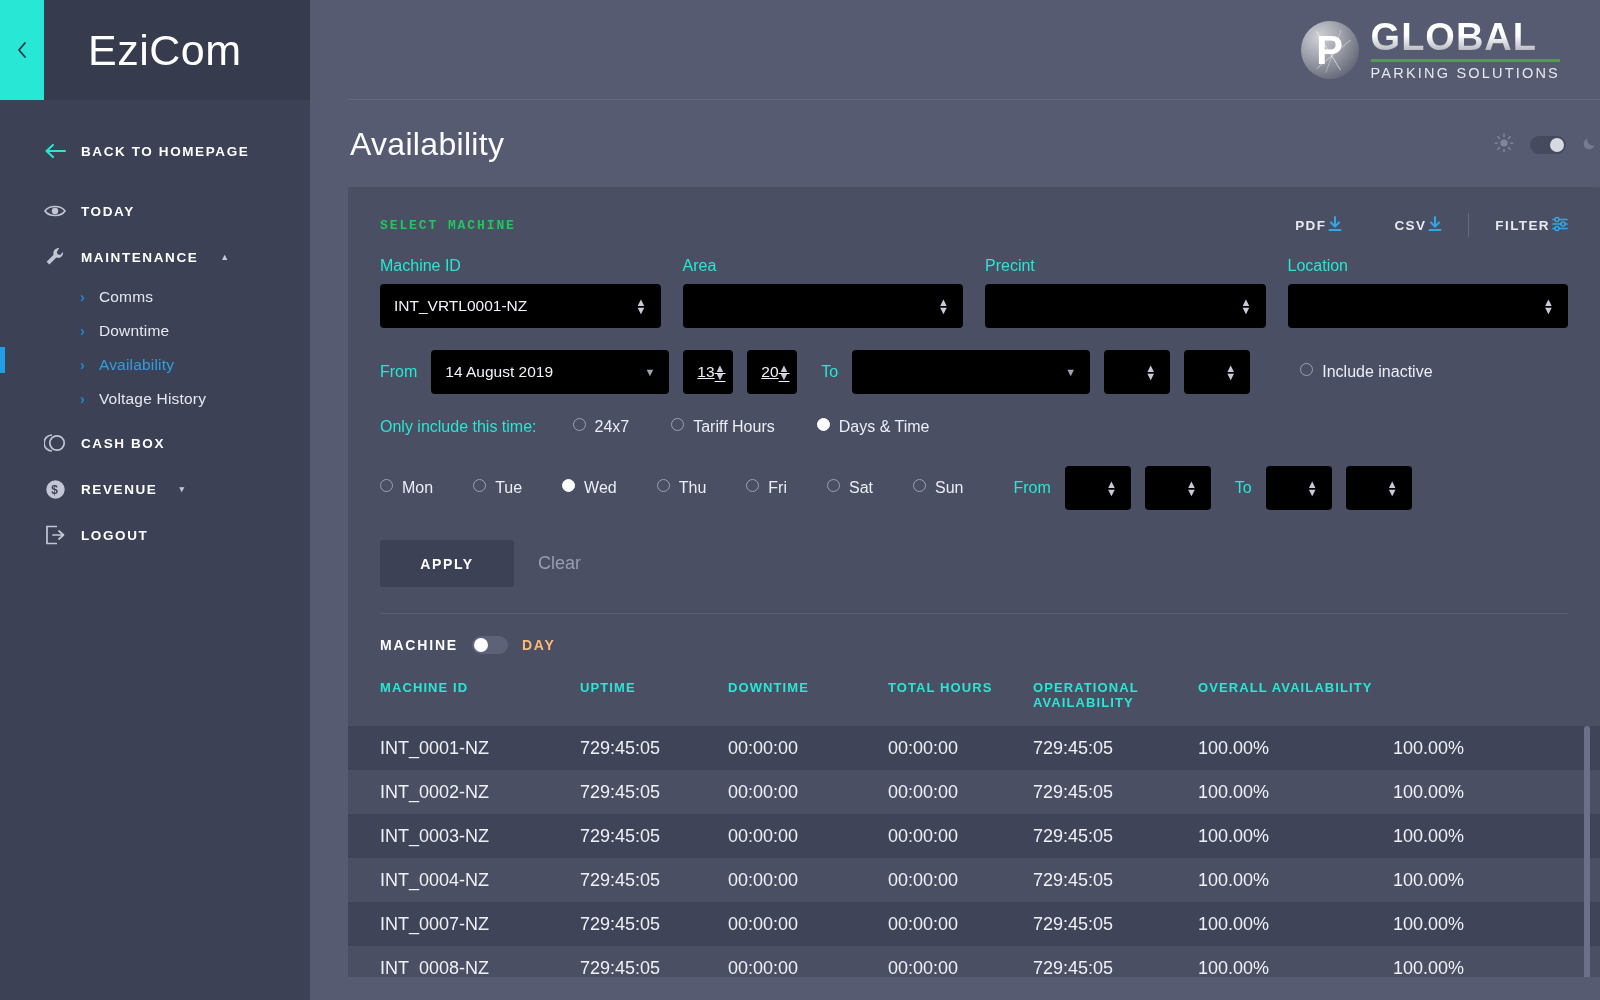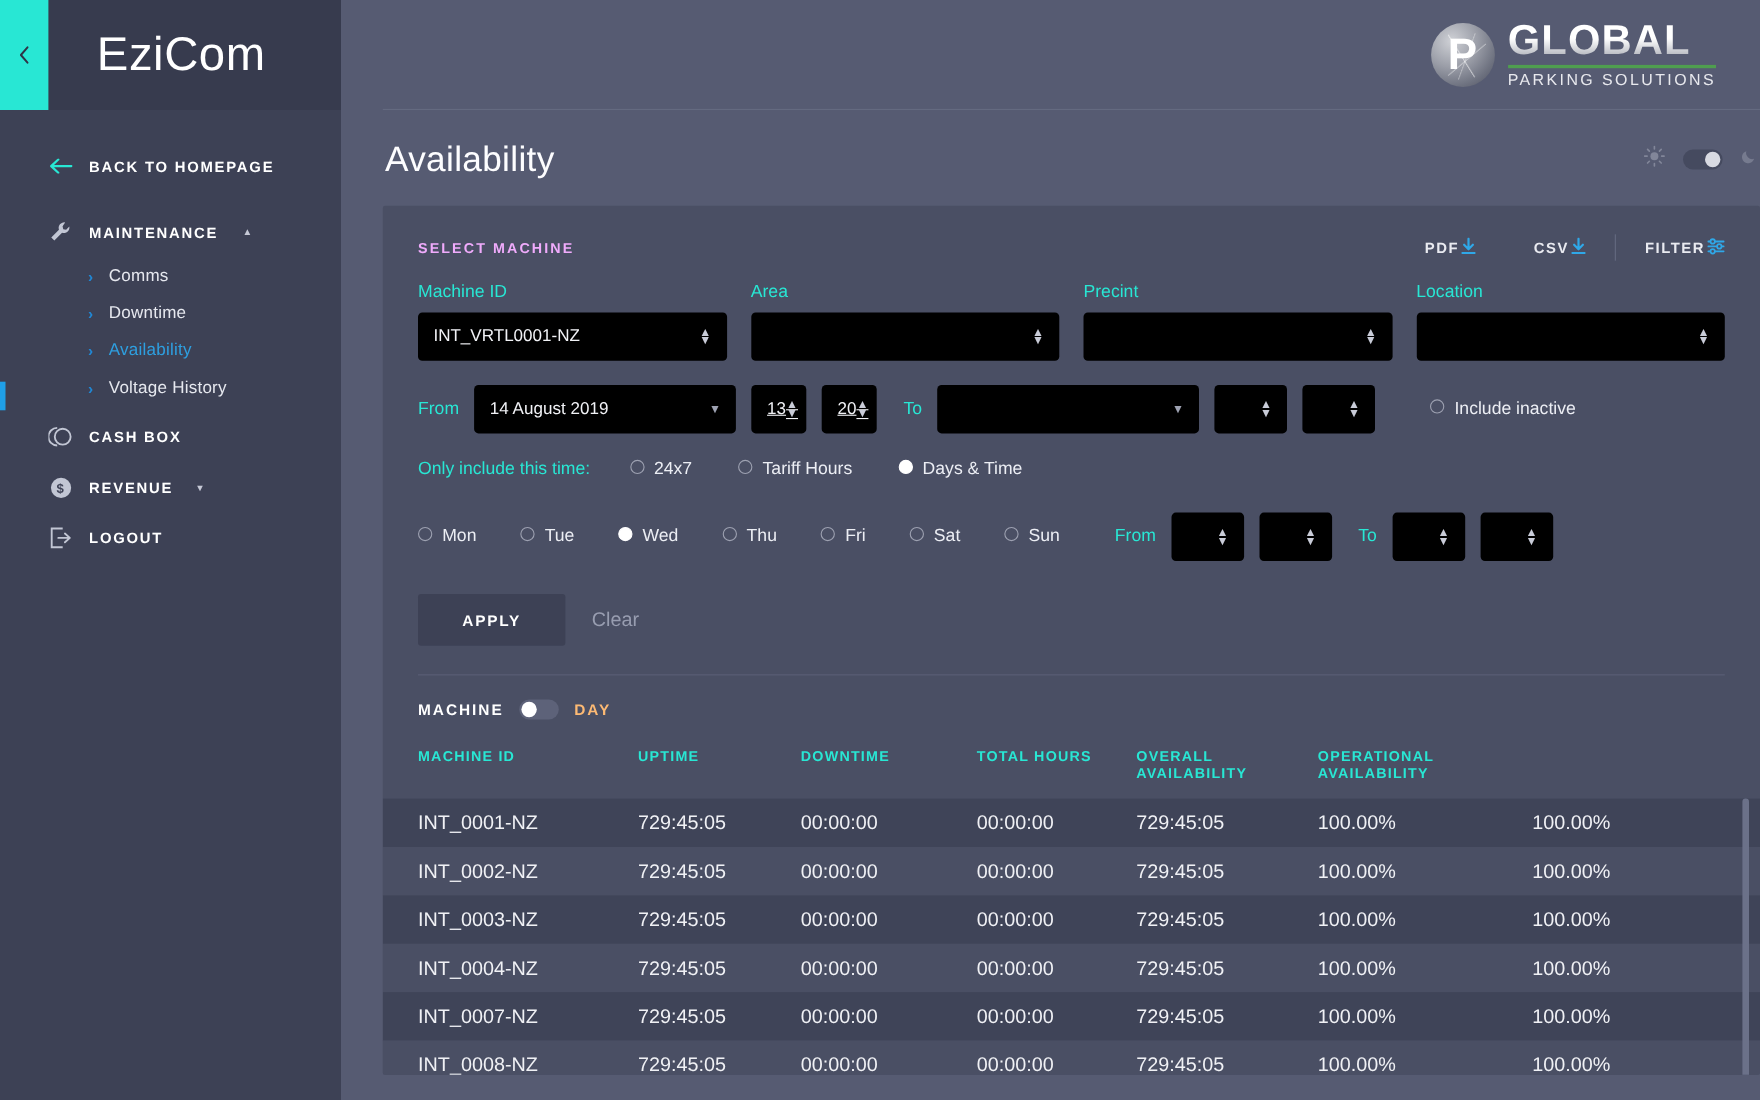--- a/index.html
+++ b/index.html
@@ -104,21 +104,21 @@
     position:absolute; right:2px; top:2px; width:14px; height:14px;
     border-radius:50%; background:#d8dae2;
   }
 
   
   .panel {
     margin: 24px 38px 0 38px; background: #4a4f64; border-radius: 2px;
     padding: 26px 32px 0 32px; height: 790px; position:relative; overflow:hidden;
   }
   .panel-head { display:flex; align-items:center; justify-content:space-between; }
-  .panel-title { color:#f0abfc; font-size:13px; font-weight:bold; letter-spacing:1.9px; }
+  .panel-title { color:#22c55e; font-size:13px; font-weight:bold; letter-spacing:1.9px;font-family:Liberation Mono, monospace; }
   .panel-actions { display:flex; align-items:center; gap:0; }
   .act {
     display:flex; align-items:center; gap:2px; color:#e9eaf0;
     font-size:13.5px; font-weight:bold; letter-spacing:1.4px; cursor:pointer;
     padding: 0 26px;
   }
   .act .dl { color:#2fa8e8; }
   .sep { width:1px; height:24px; background:#646a80; }
 
   .field-row { display:flex; gap:22px; margin-top: 20px; }
@@ -204,20 +204,29 @@
       <div class="nav-link back-link">
         <span class="ic">
           <svg width="22" height="14" viewBox="0 0 22 14">
             <path d="M21 7 H3 M9 1 L2.5 7 L9 13" fill="none" stroke="#28e7d4" stroke-width="2" stroke-linecap="round" stroke-linejoin="round"></path>
           </svg>
         </span>
 
         <span>BACK TO HOMEPAGE</span>
       </div>
 
+      <div class="nav-link">
+        <span class="ic">
+          <svg width="22" height="16" viewBox="0 0 22 16">
+            <path d="M1 8 C5 2, 17 2, 21 8 C17 14, 5 14, 1 8 Z" fill="none" stroke="#c2c6d4" stroke-width="1.6"></path>
+            <circle cx="11" cy="8" r="3.2" fill="#c2c6d4"></circle>
+          </svg>
+        </span>
+        <span>TODAY</span>
+      </div>
 
       <div class="nav-link">
         <span class="ic">
           <svg width="20" height="20" viewBox="0 0 20 20">
             <path d="M14.2 1.2a5 5 0 0 0-5.6 6.6L1.6 14.8l2.8 2.8 7-7a5 5 0 0 0 6.6-5.6l-2.9 2.9-2.6-.6-.6-2.6z" fill="#c2c6d4"></path>
           </svg>
         </span>
         <span>MAINTENANCE</span>
         <span class="caret">▲</span>
       </div>
@@ -530,22 +539,22 @@
         </span>
         <span class="mode-lab off">DAY</span>
       </div>
 
       <div class="tbl">
         <div class="tbl-grid">
           <div class="th">MACHINE ID</div>
           <div class="th">UPTIME</div>
           <div class="th">DOWNTIME</div>
           <div class="th">TOTAL HOURS</div>
+          <div class="th">OPERATIONAL AVAILABILITY</div>
           <div class="th">OVERALL AVAILABILITY</div>
-          <div class="th">OPERATIONAL AVAILABILITY</div>
         </div>
 
         <div class="tbl-body">
           <div class="row odd">
             <div class="td">INT_0001-NZ</div>
             <div class="td">729:45:05</div>
             <div class="td">00:00:00</div>
             <div class="td">00:00:00</div>
             <div class="td">729:45:05</div>
             <div class="td">100.00%</div>

